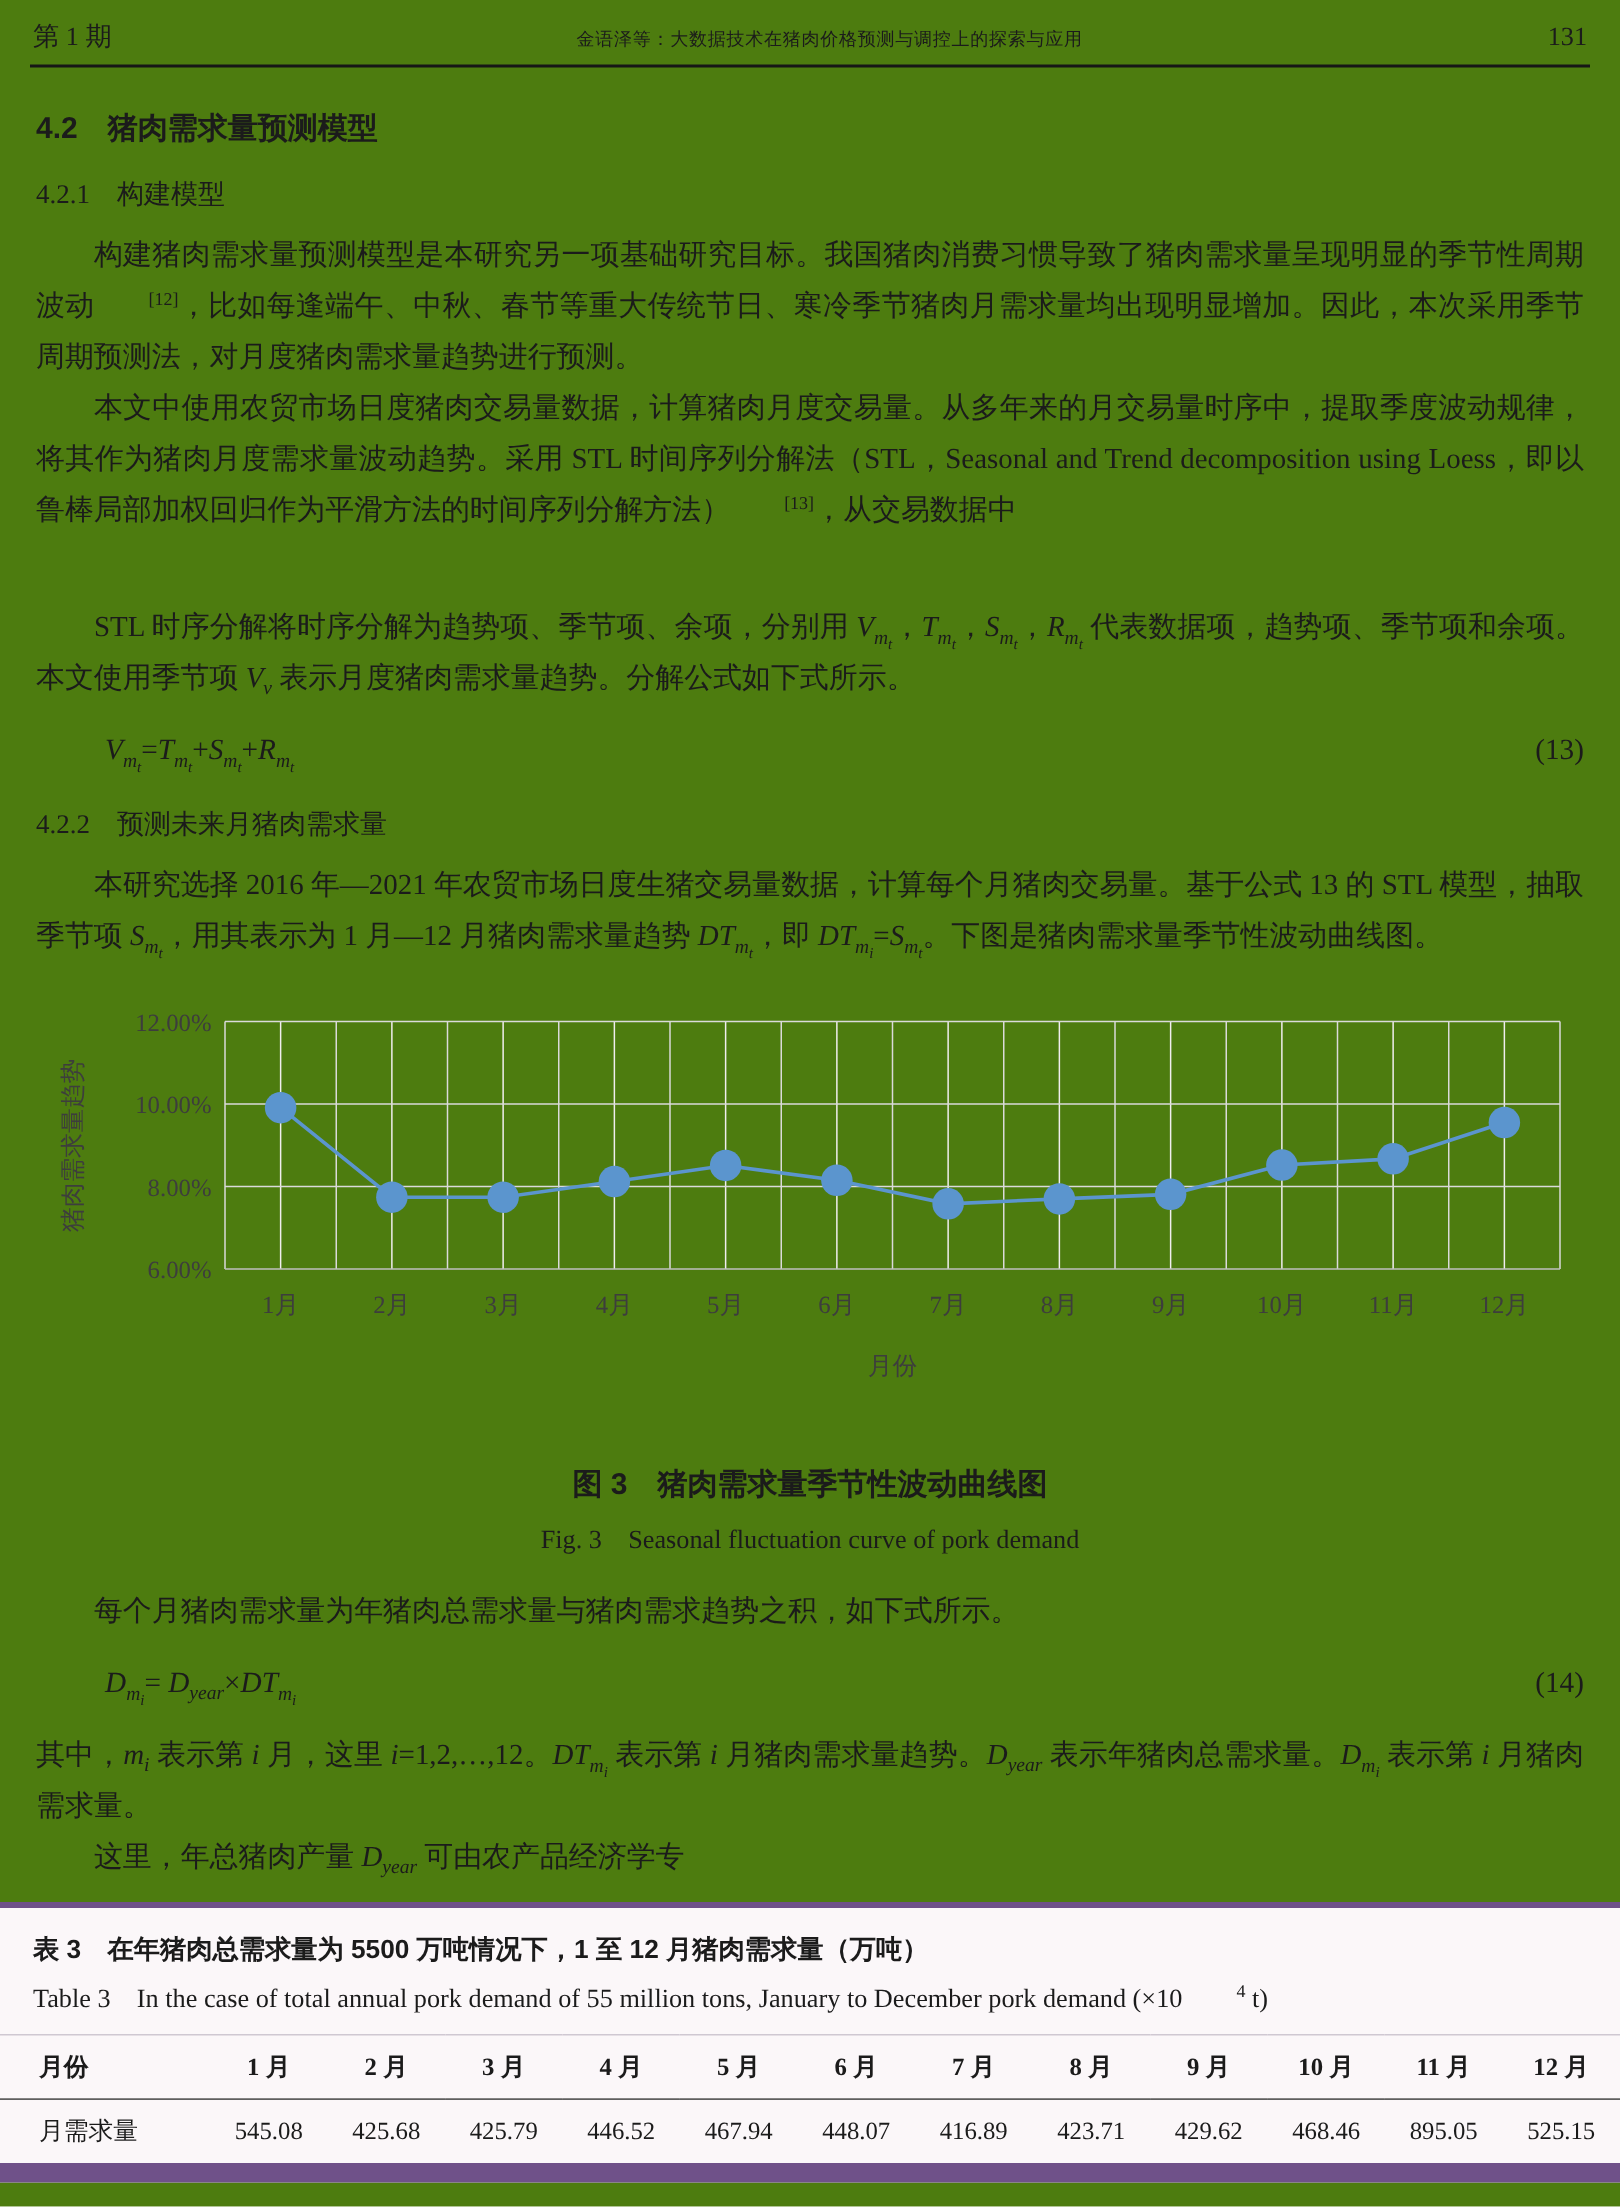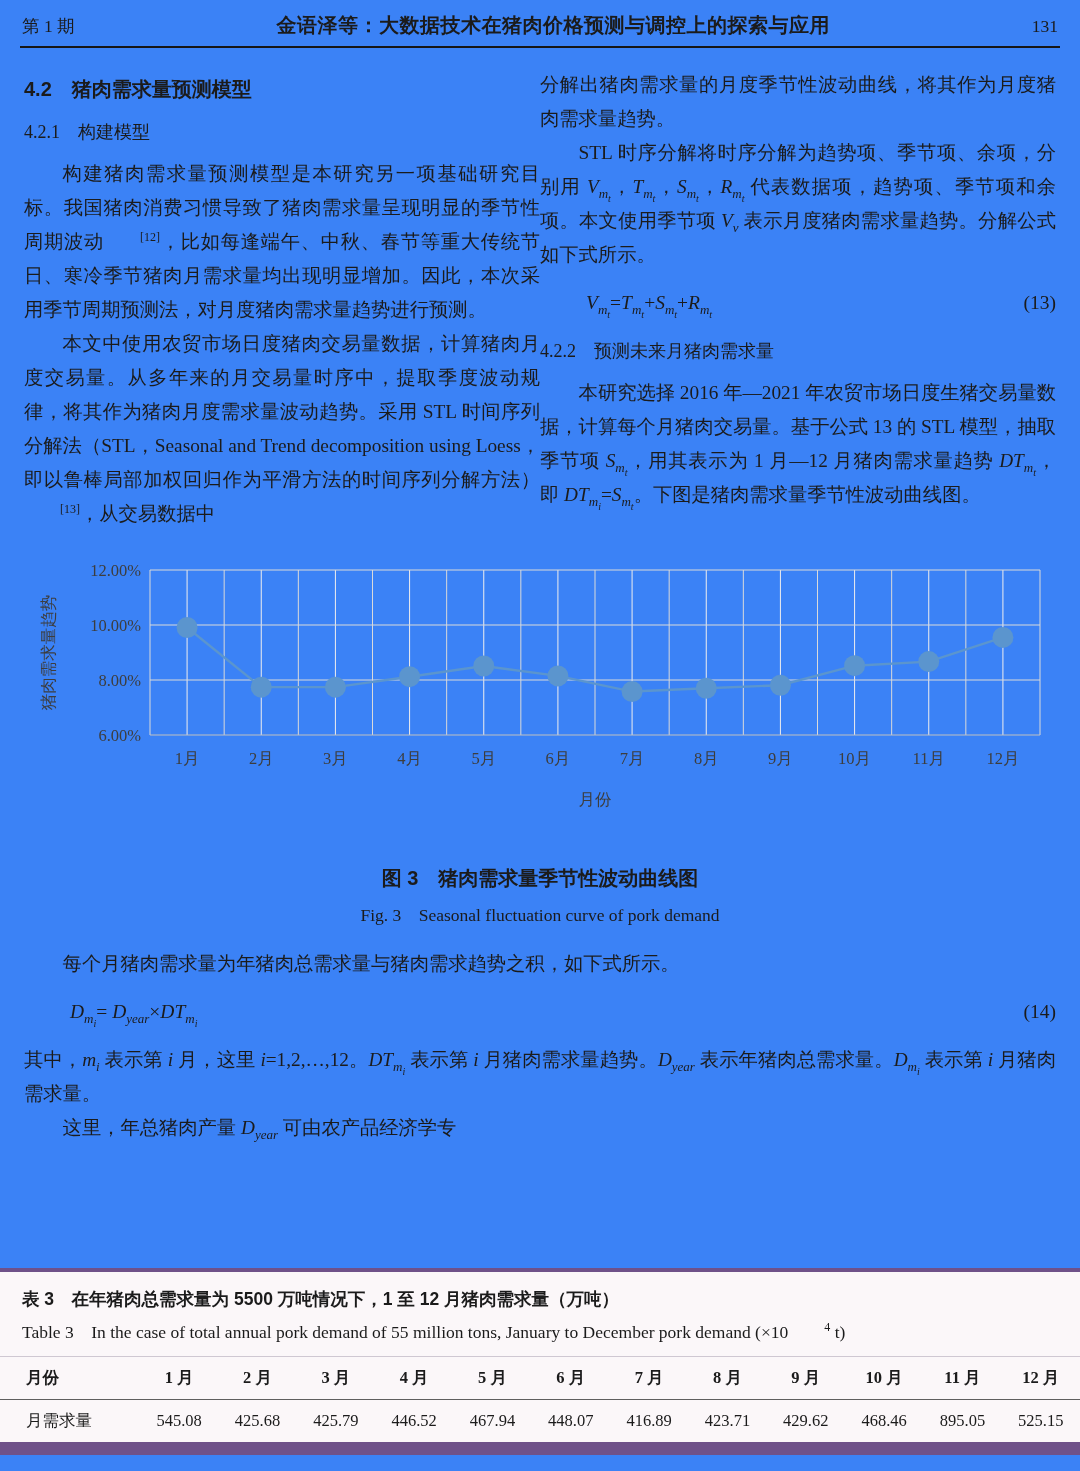--- a/index.html
+++ b/index.html
@@ -1,25 +1,25 @@
 <!DOCTYPE html>
 <html><head>
 <meta charset="utf-8">
 <style>
   html,body{margin:0;padding:0;background:#ffffff;}
-  .page{width:1080px;height:1471px;position:relative;overflow:hidden;background:#3b82f6;
+  .page{width:1080px;height:1471px;position:relative;overflow:hidden;background:#4d7c0f;
         color:#1b1b1b;font-family:"Liberation Serif","DejaVu Serif",serif;}
   
   .page-header{display:flex;justify-content:space-between;align-items:baseline;
                margin:0 20px;padding:12px 2px 7px;border-bottom:2.5px solid #161616;}
   .ph-issue,.ph-page{font-size:17.5px;}
-  .ph-title{font-size:20px;font-weight:bold;letter-spacing:.5px;
+  .ph-title{font-size:12px;font-weight:normal;letter-spacing:.5px;
             font-family:"Liberation Sans","DejaVu Sans",sans-serif;}
   
-  .cols{display:flex;margin:20px 24px 0;}
+  .cols{display:flex;gap:44px;margin:20px 24px 0;flex-direction:column;}
   .col{flex:1;font-size:19.3px;line-height:34px;text-align:justify;}
   .sec1{font-size:20px;font-weight:700;margin:4px 0 9px;
         font-family:"Liberation Sans","DejaVu Sans",sans-serif;}
   .sec2{font-size:18px;font-weight:400;margin:0 0 8px;}
   p{margin:0;}
   .indent{text-indent:2em;}
   sup{font-size:12px;font-style:normal;line-height:0;padding-left:36px;}
   sub{font-size:13px;font-style:italic;line-height:0;}
   sub sub{font-size:10px;}
   .formula-row{display:flex;justify-content:space-between;align-items:baseline;
@@ -59,21 +59,20 @@
   </div>
 
   <div class="cols">
     <div class="col">
       <div class="sec1">4.2　猪肉需求量预测模型</div>
       <div class="sec2">4.2.1　构建模型</div>
       <p class="indent">构建猪肉需求量预测模型是本研究另一项基础研究目标。我国猪肉消费习惯导致了猪肉需求量呈现明显的季节性周期波动<sup>[12]</sup>，比如每逢端午、中秋、春节等重大传统节日、寒冷季节猪肉月需求量均出现明显增加。因此，本次采用季节周期预测法，对月度猪肉需求量趋势进行预测。</p>
       <p class="indent">本文中使用农贸市场日度猪肉交易量数据，计算猪肉月度交易量。从多年来的月交易量时序中，提取季度波动规律，将其作为猪肉月度需求量波动趋势。采用 STL 时间序列分解法（STL，Seasonal and Trend decomposition using Loess，即以鲁棒局部加权回归作为平滑方法的时间序列分解方法）<sup>[13]</sup>，从交易数据中</p>
     </div>
     <div class="col">
-      <p>分解出猪肉需求量的月度季节性波动曲线，将其作为月度猪肉需求量趋势。</p>
       <p class="indent">STL 时序分解将时序分解为趋势项、季节项、余项，分别用 <i>V</i><sub>m<sub>t</sub></sub>，<i>T</i><sub>m<sub>t</sub></sub>，<i>S</i><sub>m<sub>t</sub></sub>，<i>R</i><sub>m<sub>t</sub></sub> 代表数据项，趋势项、季节项和余项。本文使用季节项 <i>V</i><sub>v</sub> 表示月度猪肉需求量趋势。分解公式如下式所示。</p>
       <div class="formula-row">
         <span><i>V</i><sub>m<sub>t</sub></sub>=<i>T</i><sub>m<sub>t</sub></sub>+<i>S</i><sub>m<sub>t</sub></sub>+<i>R</i><sub>m<sub>t</sub></sub></span>
         <span class="formula-num">(13)</span>
       </div>
       <div class="sec2">4.2.2　预测未来月猪肉需求量</div>
       <p class="indent">本研究选择 2016 年—2021 年农贸市场日度生猪交易量数据，计算每个月猪肉交易量。基于公式 13 的 STL 模型，抽取季节项 <i>S</i><sub>m<sub>t</sub></sub>，用其表示为 1 月—12 月猪肉需求量趋势 <i>DT</i><sub>m<sub>t</sub></sub>，即 <i>DT</i><sub>m<sub>i</sub></sub>=<i>S</i><sub>m<sub>t</sub></sub>。下图是猪肉需求量季节性波动曲线图。</p>
     </div>
   </div>
 

